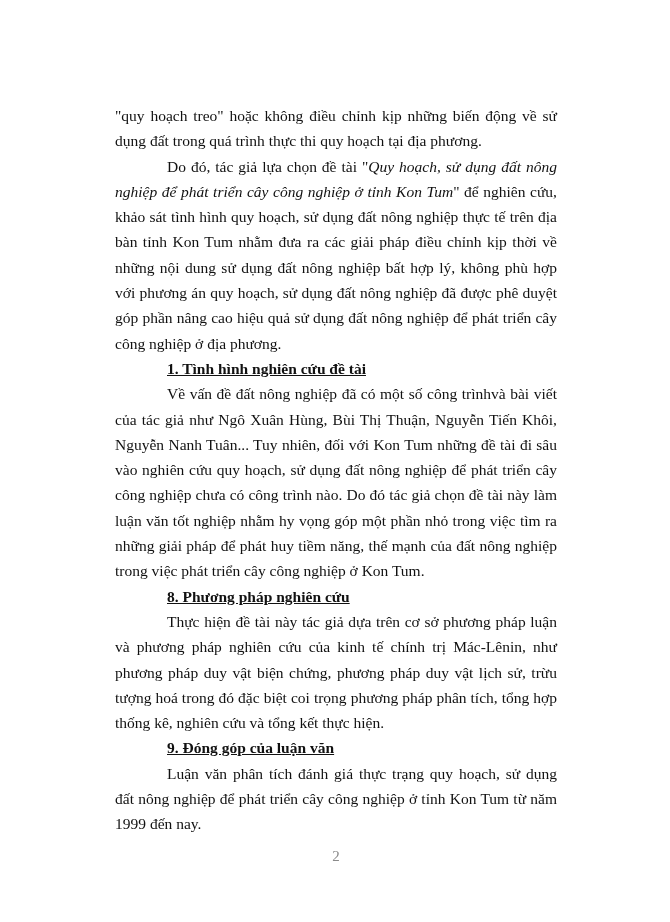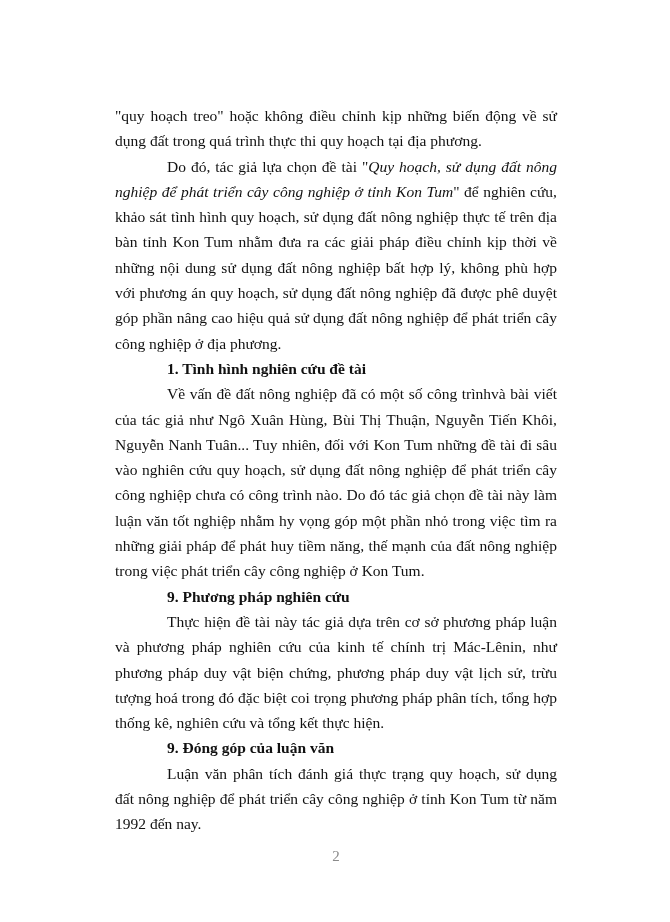--- a/index.html
+++ b/index.html
@@ -32,20 +32,21 @@
     padding: 0;
     text-indent: 52px;
   }
   .text-block p.continuation {
     text-indent: 0;
   }
   .text-block p.section-heading {
     font-weight: bold;
     text-indent: 52px;
     text-align: left;
+    text-decoration: underline;
   }
   .thesis-title {
     font-weight: normal;
     font-style: italic;
   }
   .page-number {
     position: absolute;
     left: 115px;
     width: 442px;
     top: 848px;
@@ -63,25 +64,25 @@
   <div class="text-block">
 
     <p class="continuation">"quy hoạch treo" hoặc không điều chỉnh kịp những biến động về sử dụng đất trong quá trình thực thi quy hoạch tại địa phương.</p>
 
     <p><span>Do đó, tác giả lựa chọn đề tài "</span><span class="thesis-title">Quy hoạch, sử dụng đất nông nghiệp để phát triển cây công nghiệp ở tỉnh Kon Tum</span><span>" để nghiên cứu, khảo sát tình hình quy hoạch, sử dụng đất nông nghiệp thực tế trên địa bàn tỉnh Kon Tum nhằm đưa ra các giải pháp điều chỉnh kịp thời về những nội dung sử dụng đất nông nghiệp bất hợp lý, không phù hợp với phương án quy hoạch, sử dụng đất nông nghiệp đã được phê duyệt góp phần nâng cao hiệu quả sử dụng đất nông nghiệp để phát triển cây công nghiệp ở địa phương.</span></p>
 
     <p class="section-heading">1. Tình hình nghiên cứu đề tài</p>
 
     <p>Về vấn đề đất nông nghiệp đã có một số công trìnhvà bài viết của tác giả như Ngô Xuân Hùng, Bùi Thị Thuận, Nguyễn Tiến Khôi, Nguyễn Nanh Tuân... Tuy nhiên, đối với Kon Tum những đề tài đi sâu vào nghiên cứu quy hoạch, sử dụng đất nông nghiệp để phát triển cây công nghiệp chưa có công trình nào. Do đó tác giả chọn đề tài này làm luận văn tốt nghiệp nhằm hy vọng góp một phần nhỏ trong việc tìm ra những giải pháp để phát huy tiềm năng, thế mạnh của đất nông nghiệp trong việc phát triển cây công nghiệp ở Kon Tum.</p>
 
-    <p class="section-heading">9. Phương pháp nghiên cứu</p>
+    <p class="section-heading">8. Phương pháp nghiên cứu</p>
 
     <p>Thực hiện đề tài này tác giả dựa trên cơ sở phương pháp luận và phương pháp nghiên cứu của kinh tế chính trị Mác-Lênin, như phương pháp duy vật biện chứng, phương pháp duy vật lịch sử, trừu tượng hoá trong đó đặc biệt coi trọng phương pháp phân tích, tổng hợp thống kê, nghiên cứu và tổng kết thực hiện.</p>
 
     <p class="section-heading">9. Đóng góp của luận văn</p>
 
-    <p>Luận văn phân tích đánh giá thực trạng quy hoạch, sử dụng đất nông nghiệp để phát triển cây công nghiệp ở tỉnh Kon Tum từ năm 1992 đến nay.</p>
+    <p>Luận văn phân tích đánh giá thực trạng quy hoạch, sử dụng đất nông nghiệp để phát triển cây công nghiệp ở tỉnh Kon Tum từ năm 1999 đến nay.</p>
 
   </div>
 
   <div class="page-number">2</div>
 
 </div>
 
 </body></html>

